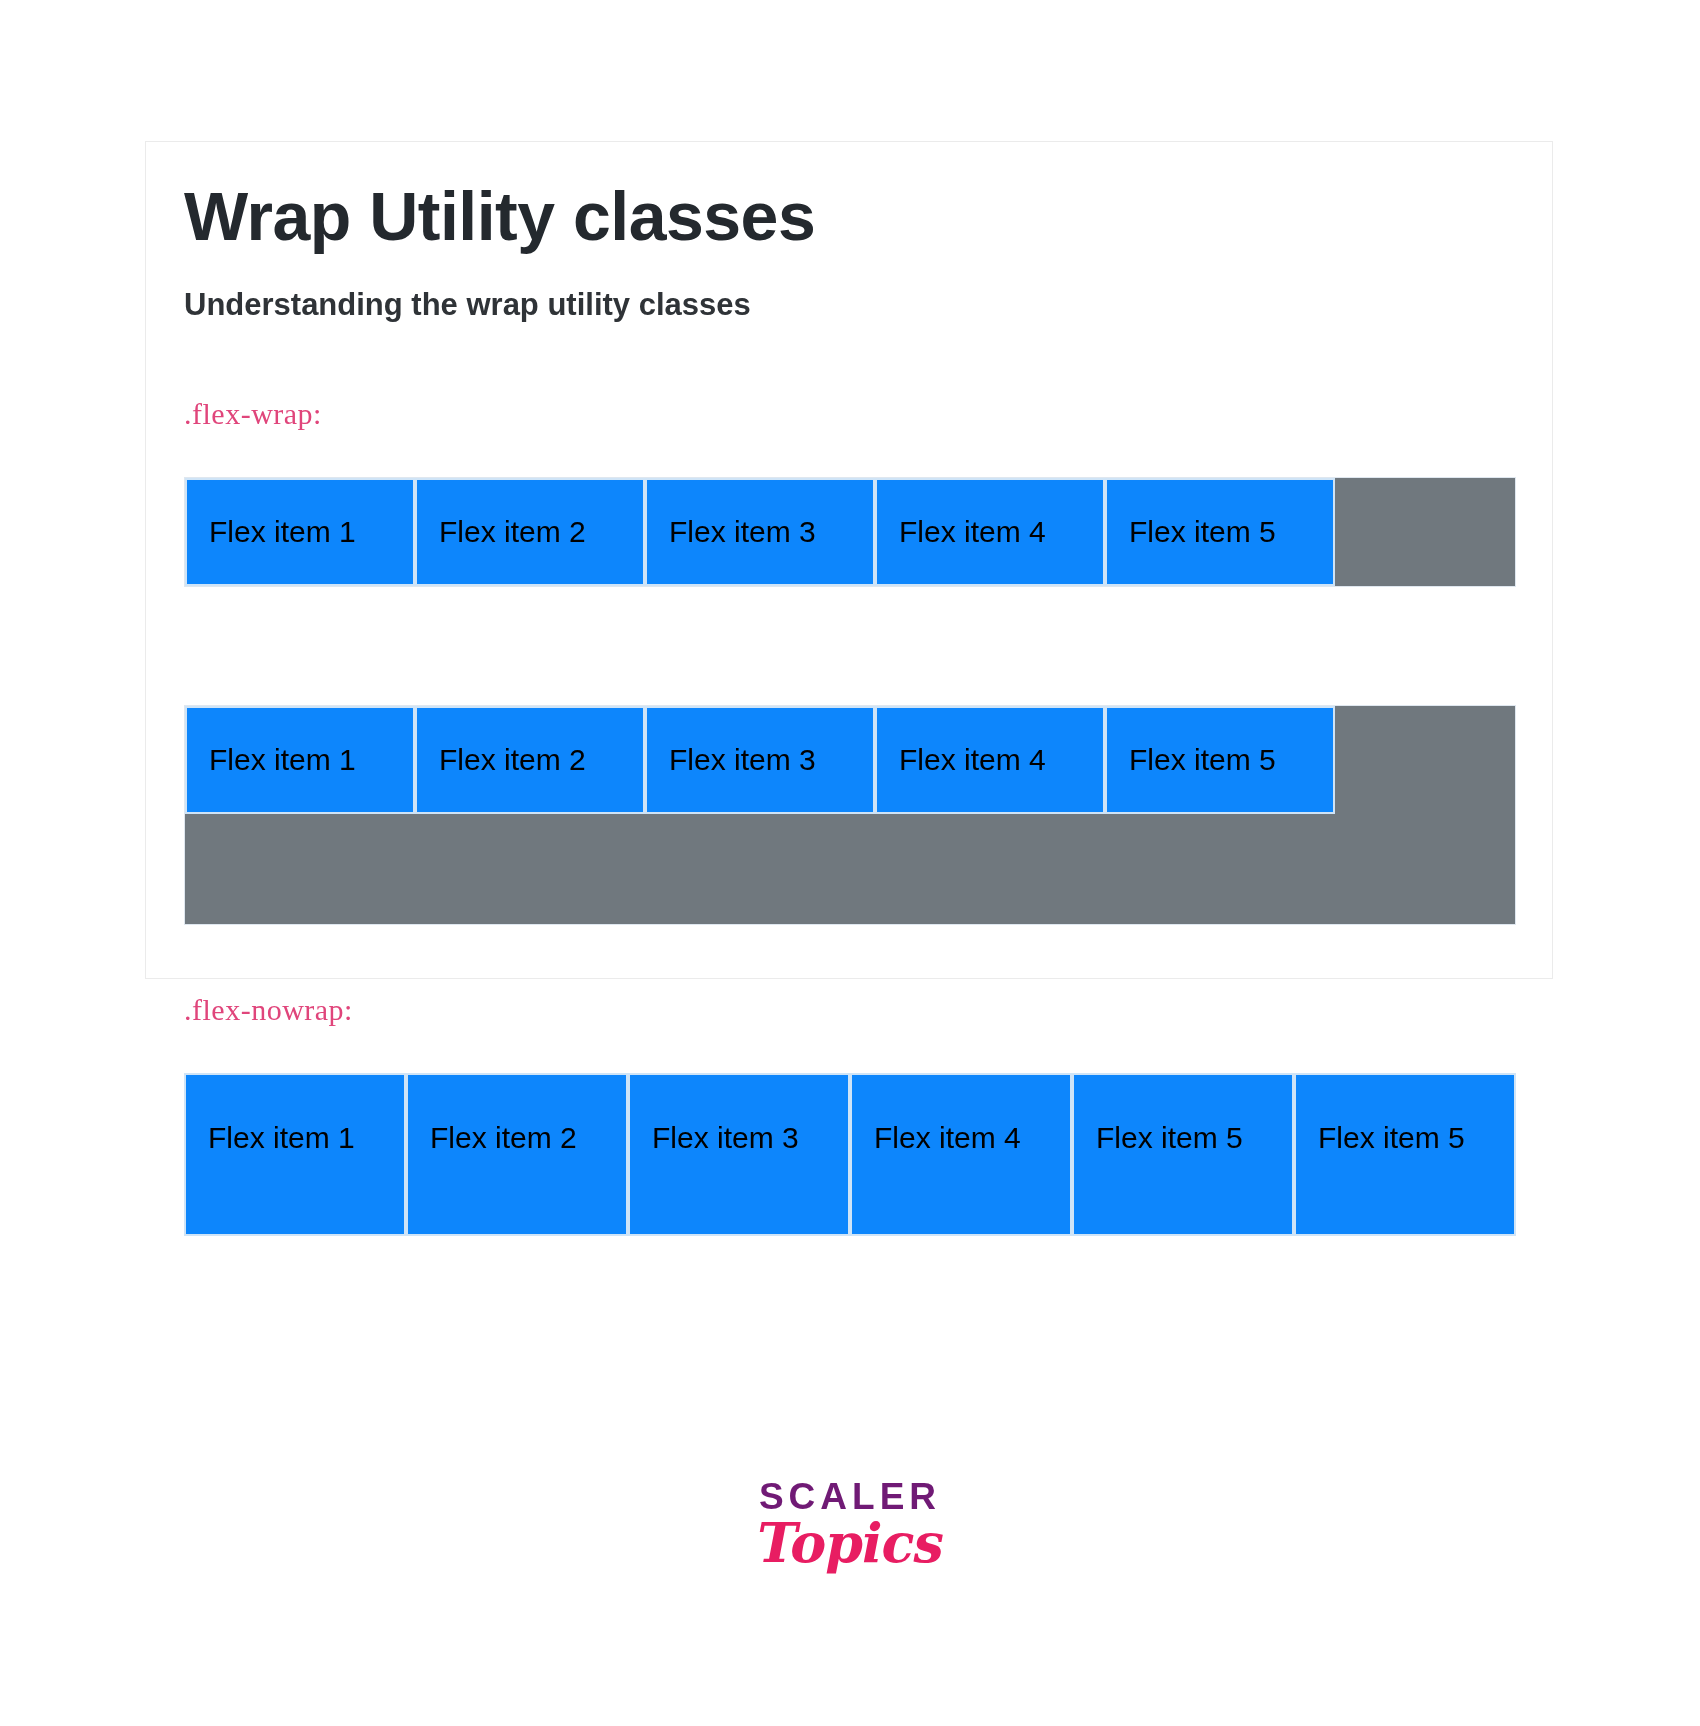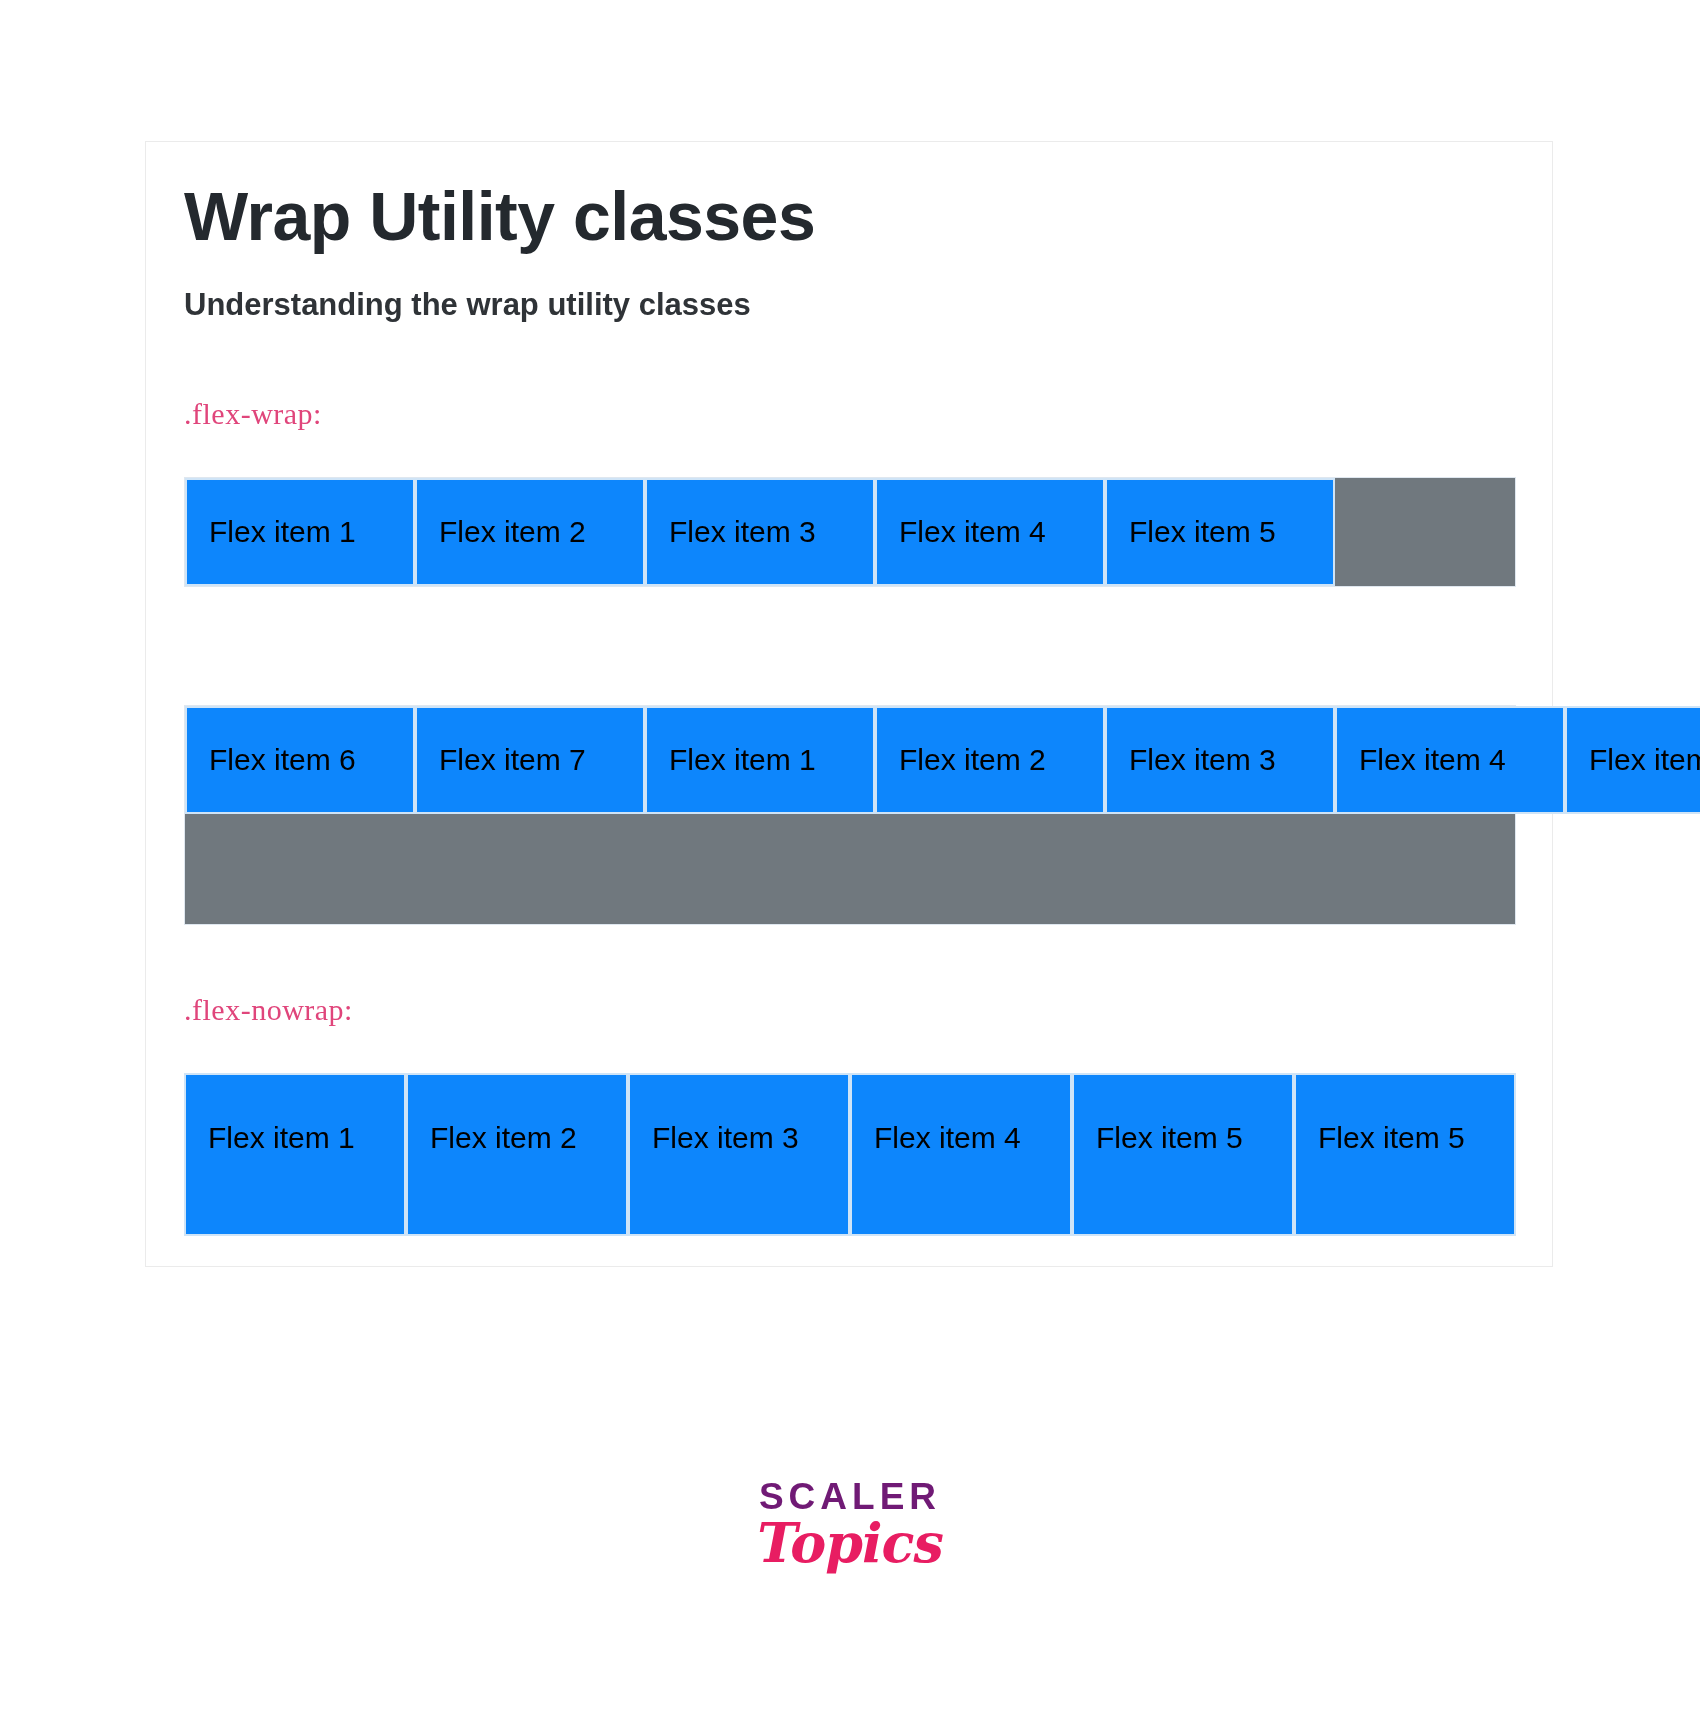--- a/index.html
+++ b/index.html
@@ -21,21 +21,21 @@
     height: 1726px;
     background: #ffffff;
   }
 
   
   .card {
     position: absolute;
     left: 145px;
     top: 141px;
     width: 1408px;
-    height: 1126px;
+    height: 838px;
     box-sizing: border-box;
     background: #ffffff;
     border: 1px solid #ebebeb;
     padding-left: 14px;
   }
 
   .card-inner {
     position: absolute;
     left: 38px;
     top: 40px;
@@ -180,24 +180,20 @@
           <div class="flex-item row-item">Flex item 4</div>
           <div class="flex-item row-item">Flex item 5</div>
         </div>
       </div>
 
       <div class="gap-between-sections"></div>
       <div class="section">
         <div class="gap-after-label"></div>
 
         <div class="flex-container container-reverse">
-          <div style="display:flex;width:100%;">
-            <div class="flex-item row-item">Flex item 6</div>
-            <div class="flex-item row-item">Flex item 7</div>
-          </div>
           <div style="display:flex;width:100%;">
             <div class="flex-item row-item">Flex item 1</div>
             <div class="flex-item row-item">Flex item 2</div>
             <div class="flex-item row-item">Flex item 3</div>
             <div class="flex-item row-item">Flex item 4</div>
             <div class="flex-item row-item">Flex item 5</div>
           </div>
         </div>
       </div>
 

